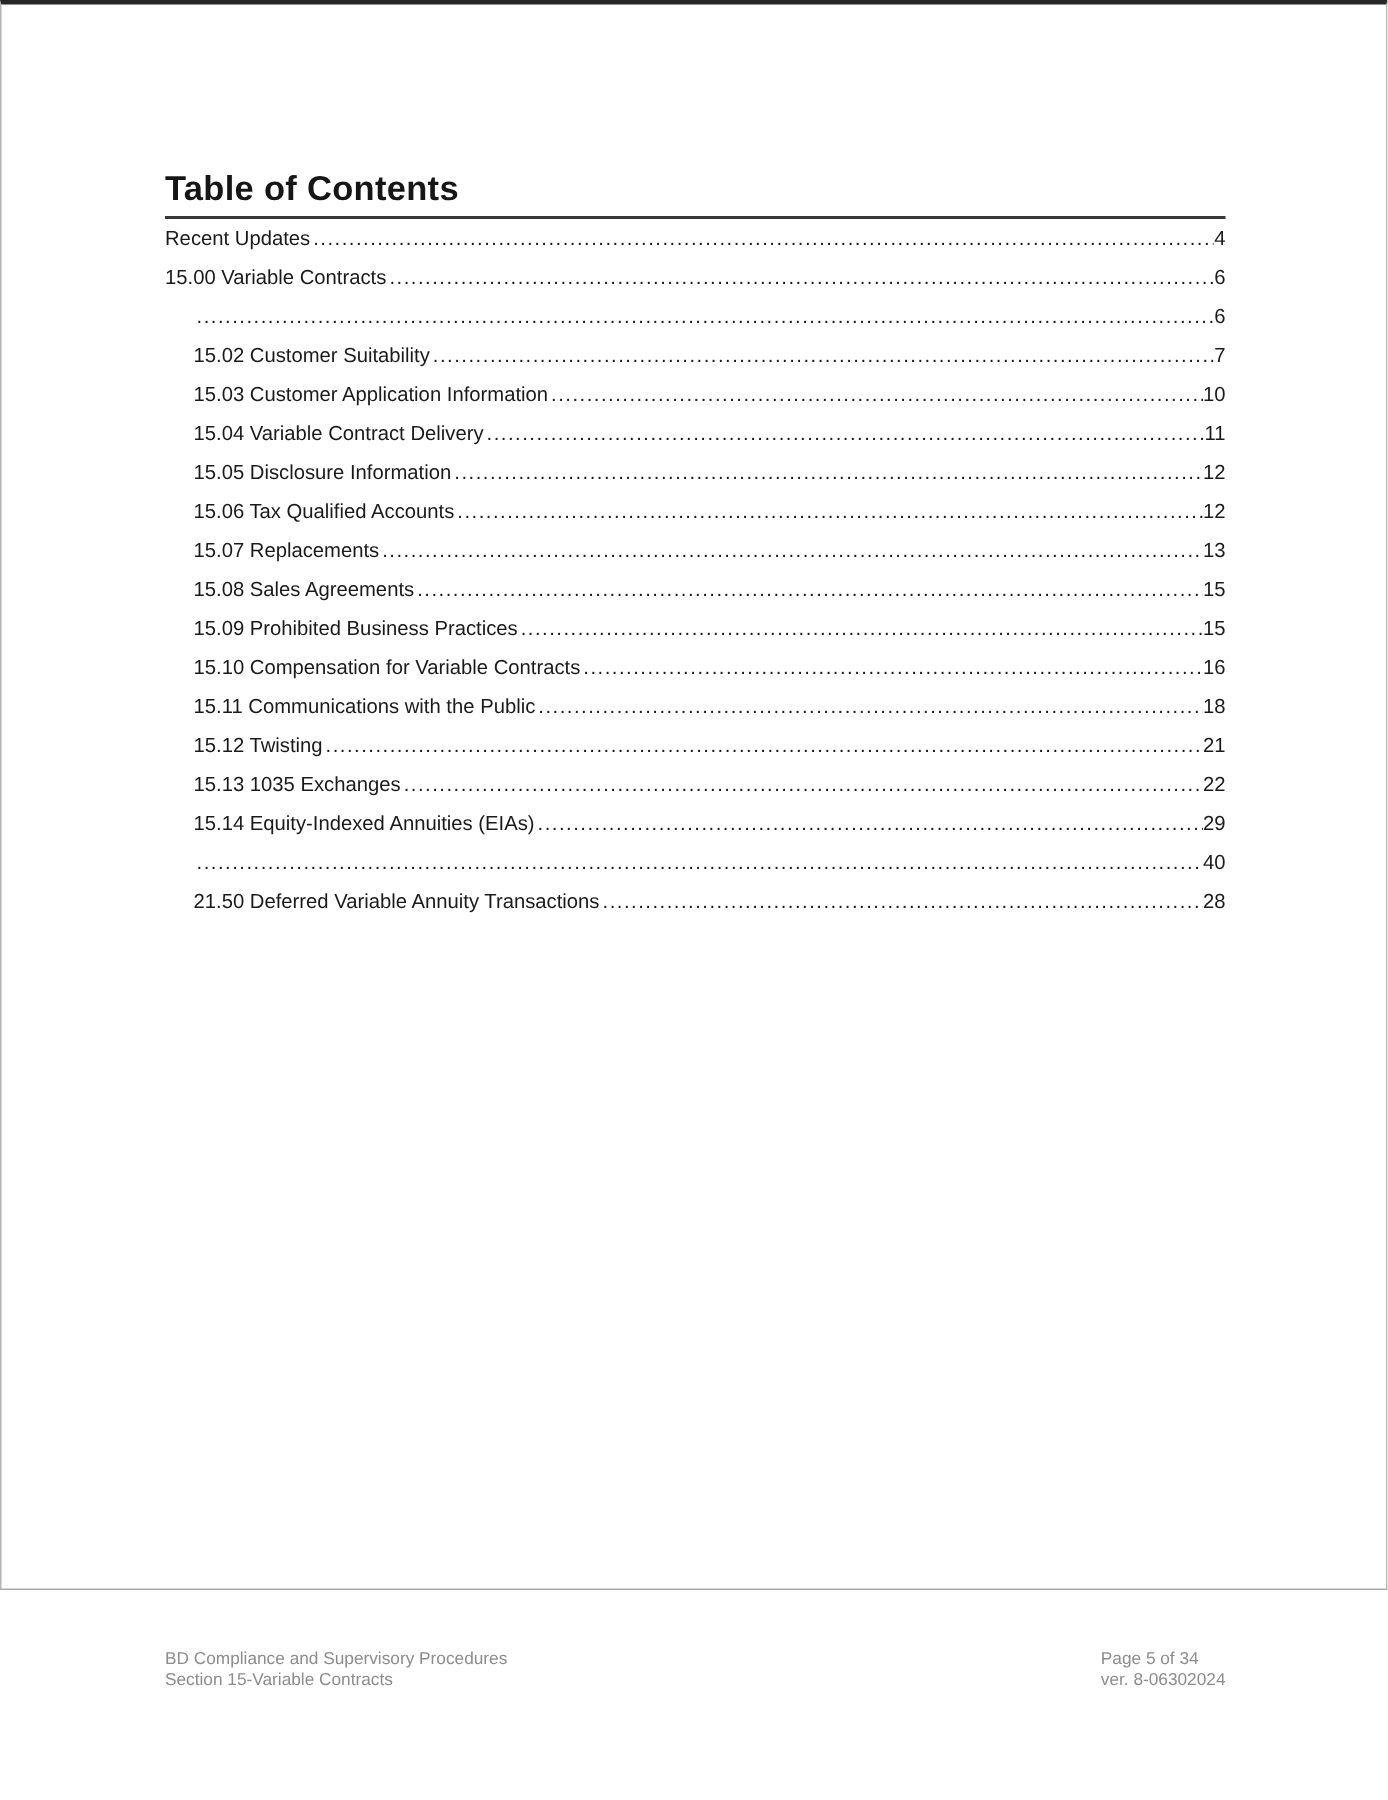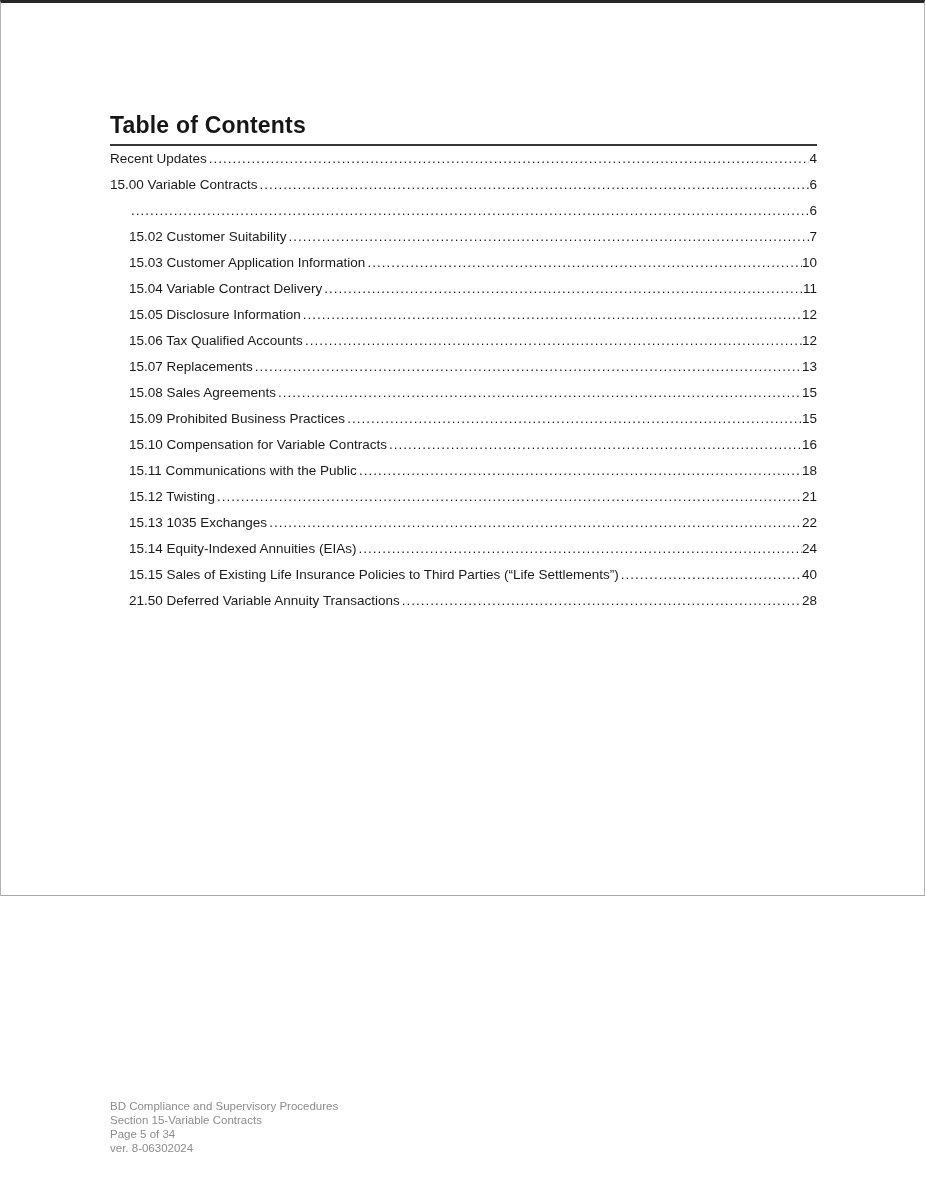--- a/index.html
+++ b/index.html
@@ -4,21 +4,21 @@
 <style>
   * { margin: 0; padding: 0; box-sizing: border-box; }
   html, body {
     width: 925px; height: 1200px;
     background: #ffffff;
     font-family: "Liberation Sans", "DejaVu Sans", sans-serif;
     overflow: hidden;
   }
   .page {
     position: relative;
-    width: 925px; height: 896px;
+    width: 925px; height: 1060px;
     background: #ffffff;
     border-top: 3px solid #262626;
     border-left: 1px solid #b4b4b4;
     border-right: 1px solid #b4b4b4;
     border-bottom: 1px solid #a9a9a9;
     padding-left: 20px;
   }
   .content {
     position: absolute;
     left: 109px; right: 107px; top: 0;
@@ -60,21 +60,20 @@
   .toc-page { white-space: nowrap; }
   .footer {
     position: absolute;
     left: 109px; right: 107px;
     top: 1096px;
     display: flex;
     justify-content: space-between;
     font-size: 11.5px;
     line-height: 14px;
     color: #8c8c8c;
-    flex-direction: column;
   }
   .footer-right { text-align: left; }
 </style>
 </head>
 <body>
 
 <div class="page">
   <div class="content">
     <h1 class="doc-title">Table of Contents</h1>
     <div class="title-rule"></div>
@@ -164,25 +163,24 @@
 
   <div class="toc-row indent">
     <span class="toc-label">15.13 1035 Exchanges</span>
     <span class="toc-dots">................................................................................................................................................................................................................................................................................................................................................................................................................</span>
     <span class="toc-page">22</span>
   </div>
 
   <div class="toc-row indent">
     <span class="toc-label">15.14 Equity-Indexed Annuities (EIAs)</span>
     <span class="toc-dots">................................................................................................................................................................................................................................................................................................................................................................................................................</span>
-    <span class="toc-page">24</span>
-  </div>
-
-  <div class="toc-row indent">
-    <span class="toc-label">15.15 Sales of Existing Life Insurance Policies to Third Parties (“Life Settlements”)</span>
+    <span class="toc-page">29</span>
+  </div>
+
+  <div class="toc-row indent">
     <span class="toc-dots">................................................................................................................................................................................................................................................................................................................................................................................................................</span>
     <span class="toc-page">40</span>
   </div>
 
   <div class="toc-row indent">
     <span class="toc-label">21.50 Deferred Variable Annuity Transactions</span>
     <span class="toc-dots">................................................................................................................................................................................................................................................................................................................................................................................................................</span>
     <span class="toc-page">28</span>
   </div>
 </div>

